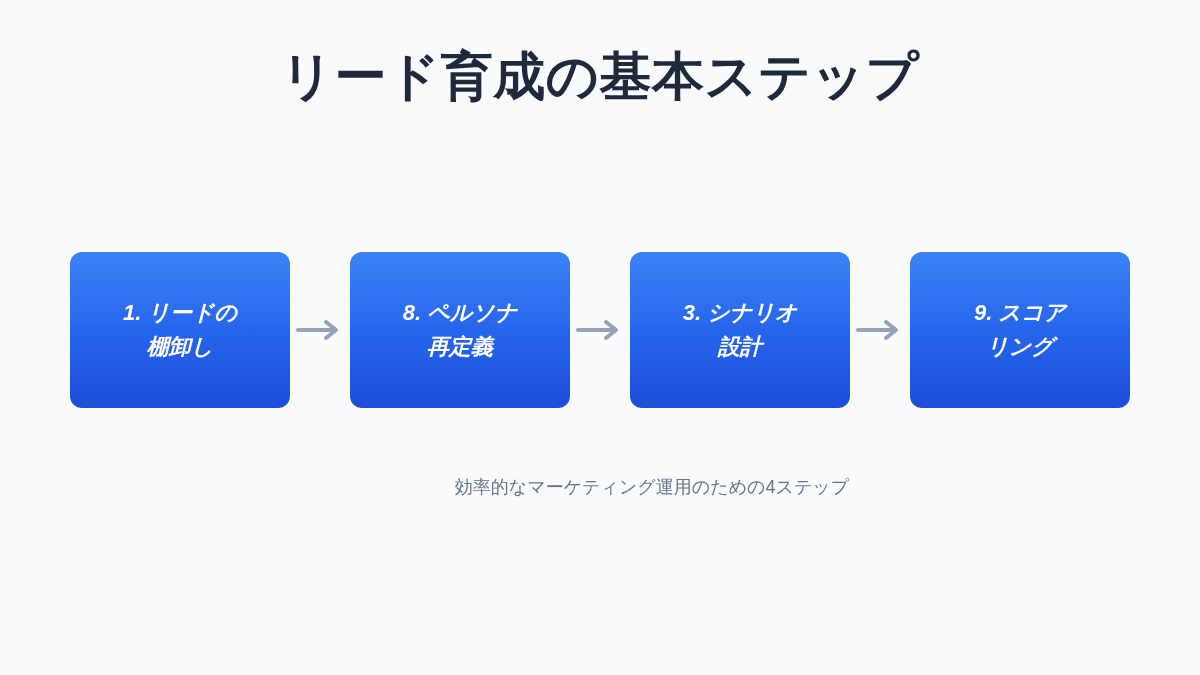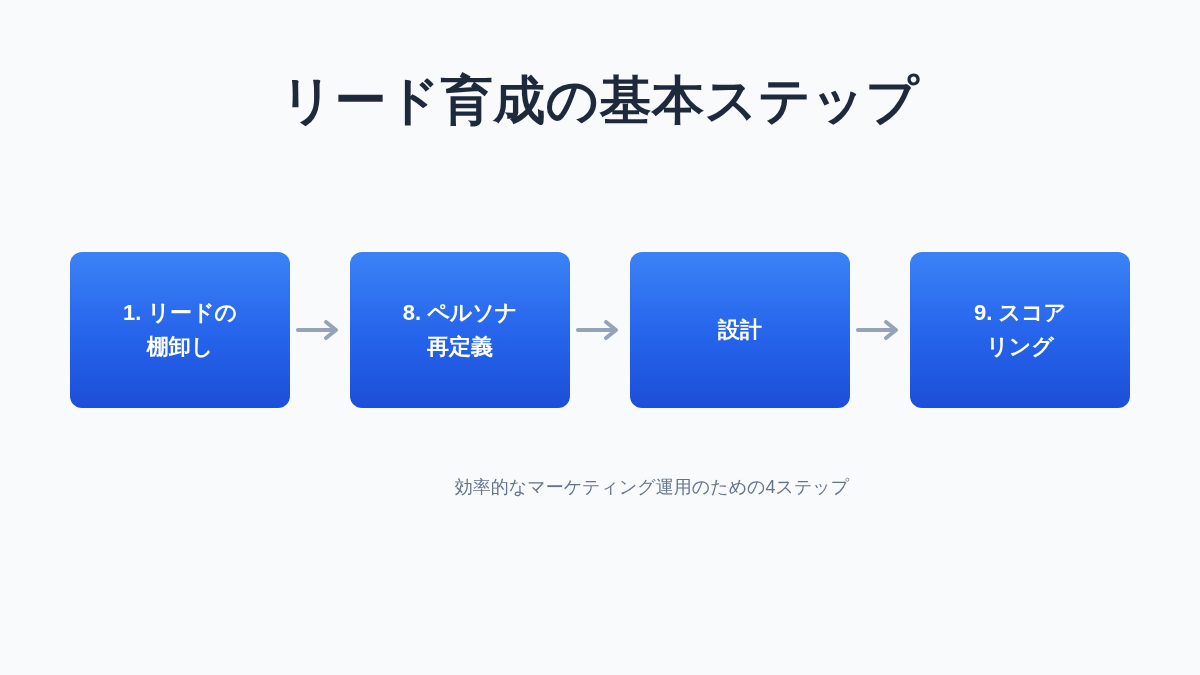--- a/index.html
+++ b/index.html
@@ -18,21 +18,21 @@
   .slide {
     position: relative;
     width: 1200px;
     height: 675px;
     box-sizing: border-box;
   }
 
   
   .title {
     position: absolute;
-    top: 69px;
+    top: 45px;
     left: 0;
     width: 1200px;
     text-align: center;
     font-size: 52px;
     font-weight: bold;
     color: #1e293b;
     letter-spacing: 0.5px;
     line-height: 1.2;
     white-space: nowrap;
   }
@@ -41,20 +41,21 @@
   .flow {
     position: absolute;
     top: 252px;
     left: 70px;
     width: 1060px;
     height: 156px;
     display: flex;
     flex-direction: row;
     align-items: center;
     justify-content: space-between;
+    font-style: italic;
   }
 
   .step-box {
     width: 220px;
     height: 156px;
     flex: 0 0 220px;
     border-radius: 12px;
     background: linear-gradient(180deg, #3b82f6 0%, #2563eb 55%, #1d4ed8 100%);
     display: flex;
     flex-direction: column;
@@ -124,20 +125,21 @@
     </div>
 
     <div class="arrow">
       <svg width="48" height="24" viewBox="0 0 48 24" aria-hidden="true">
         <line x1="2" y1="12" x2="38" y2="12" stroke="#94a3b8" stroke-width="4" stroke-linecap="round"></line>
         <polyline points="30,4 40,12 30,20" fill="none" stroke="#94a3b8" stroke-width="4" stroke-linecap="round" stroke-linejoin="round"></polyline>
       </svg>
     </div>
 
     <div class="step-box">
+      <div class="step-line">3.  シナリオ</div>
       <div class="step-line">設計</div>
     </div>
 
     <div class="arrow">
       <svg width="48" height="24" viewBox="0 0 48 24" aria-hidden="true">
         <line x1="2" y1="12" x2="38" y2="12" stroke="#94a3b8" stroke-width="4" stroke-linecap="round"></line>
         <polyline points="30,4 40,12 30,20" fill="none" stroke="#94a3b8" stroke-width="4" stroke-linecap="round" stroke-linejoin="round"></polyline>
       </svg>
     </div>
 

